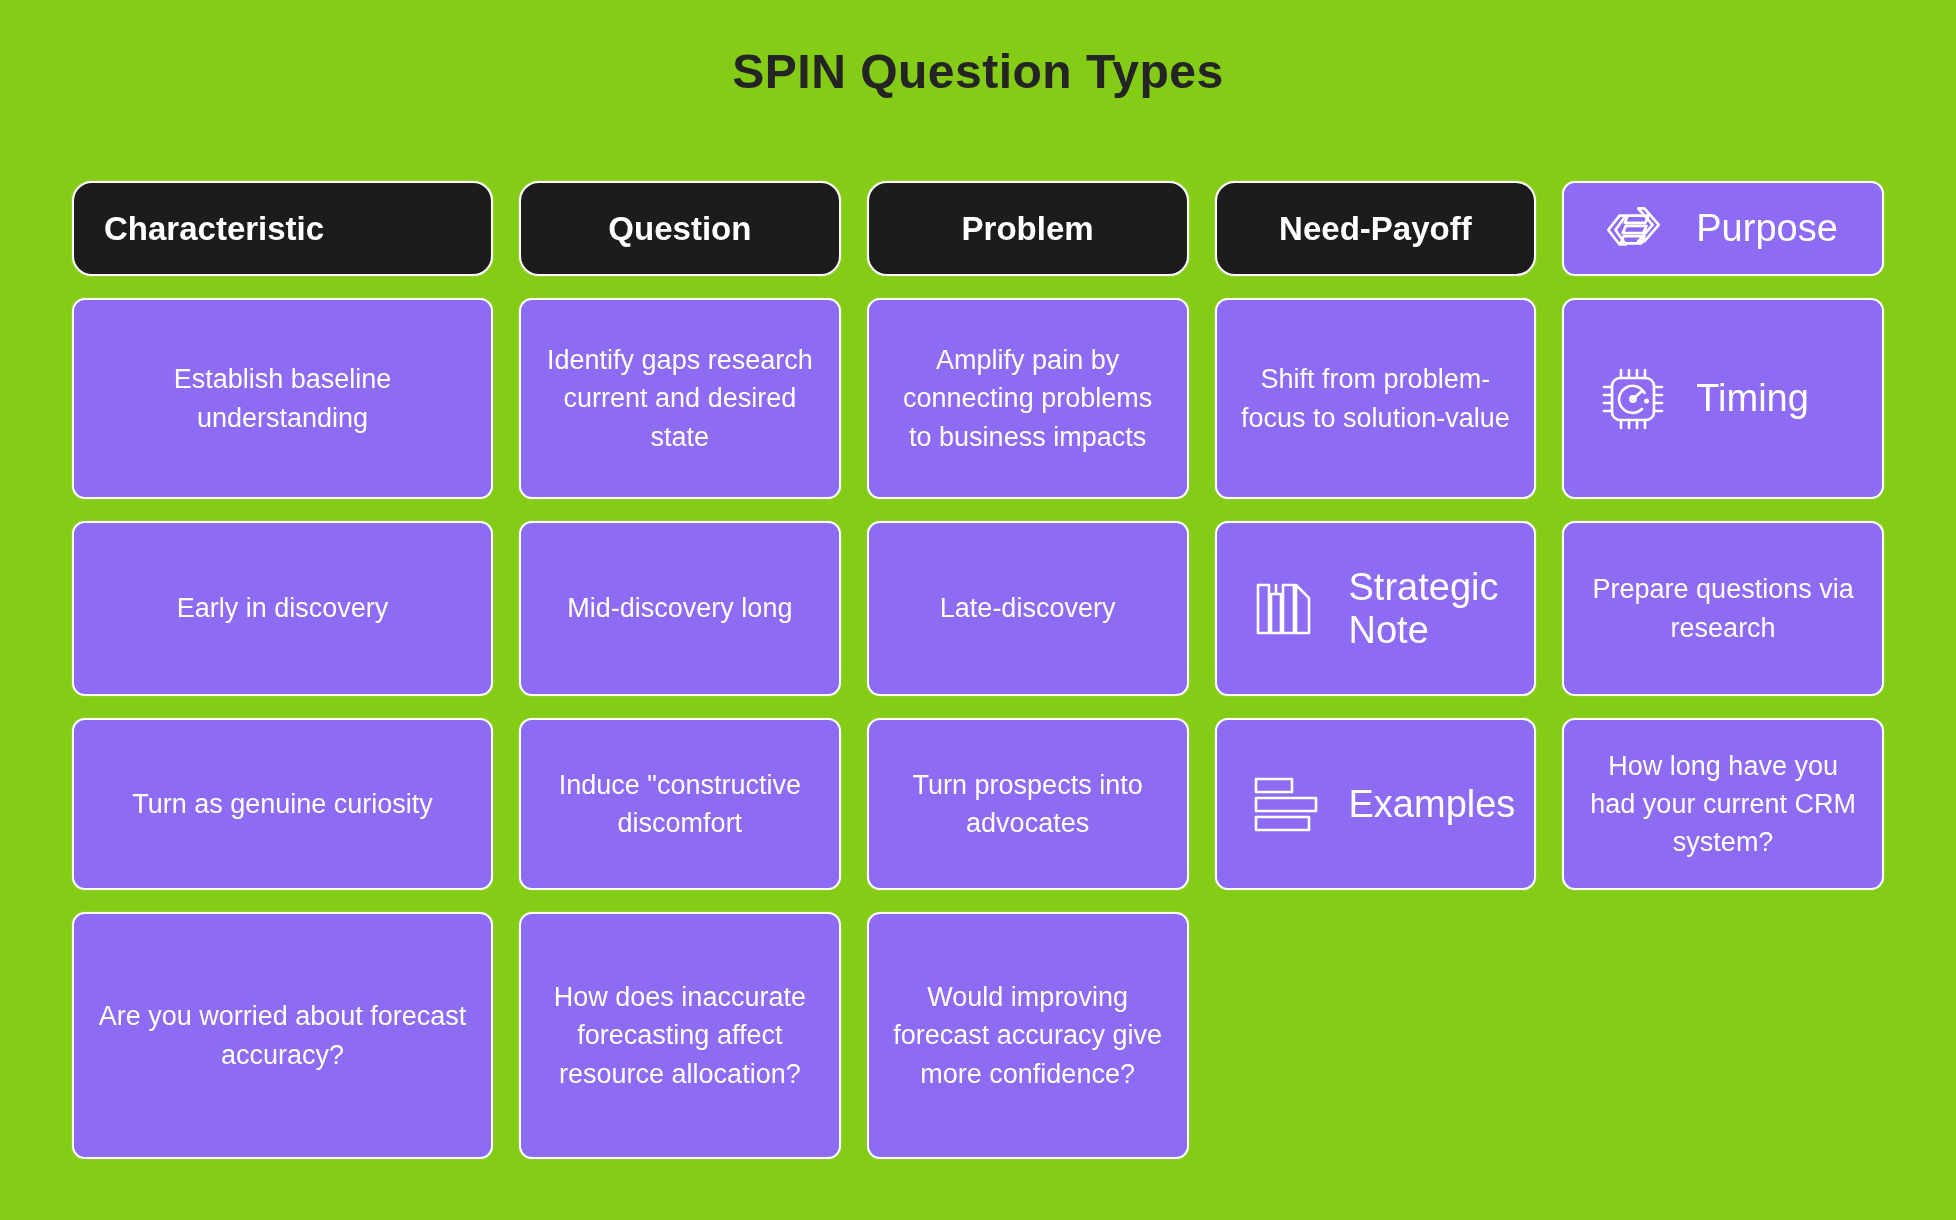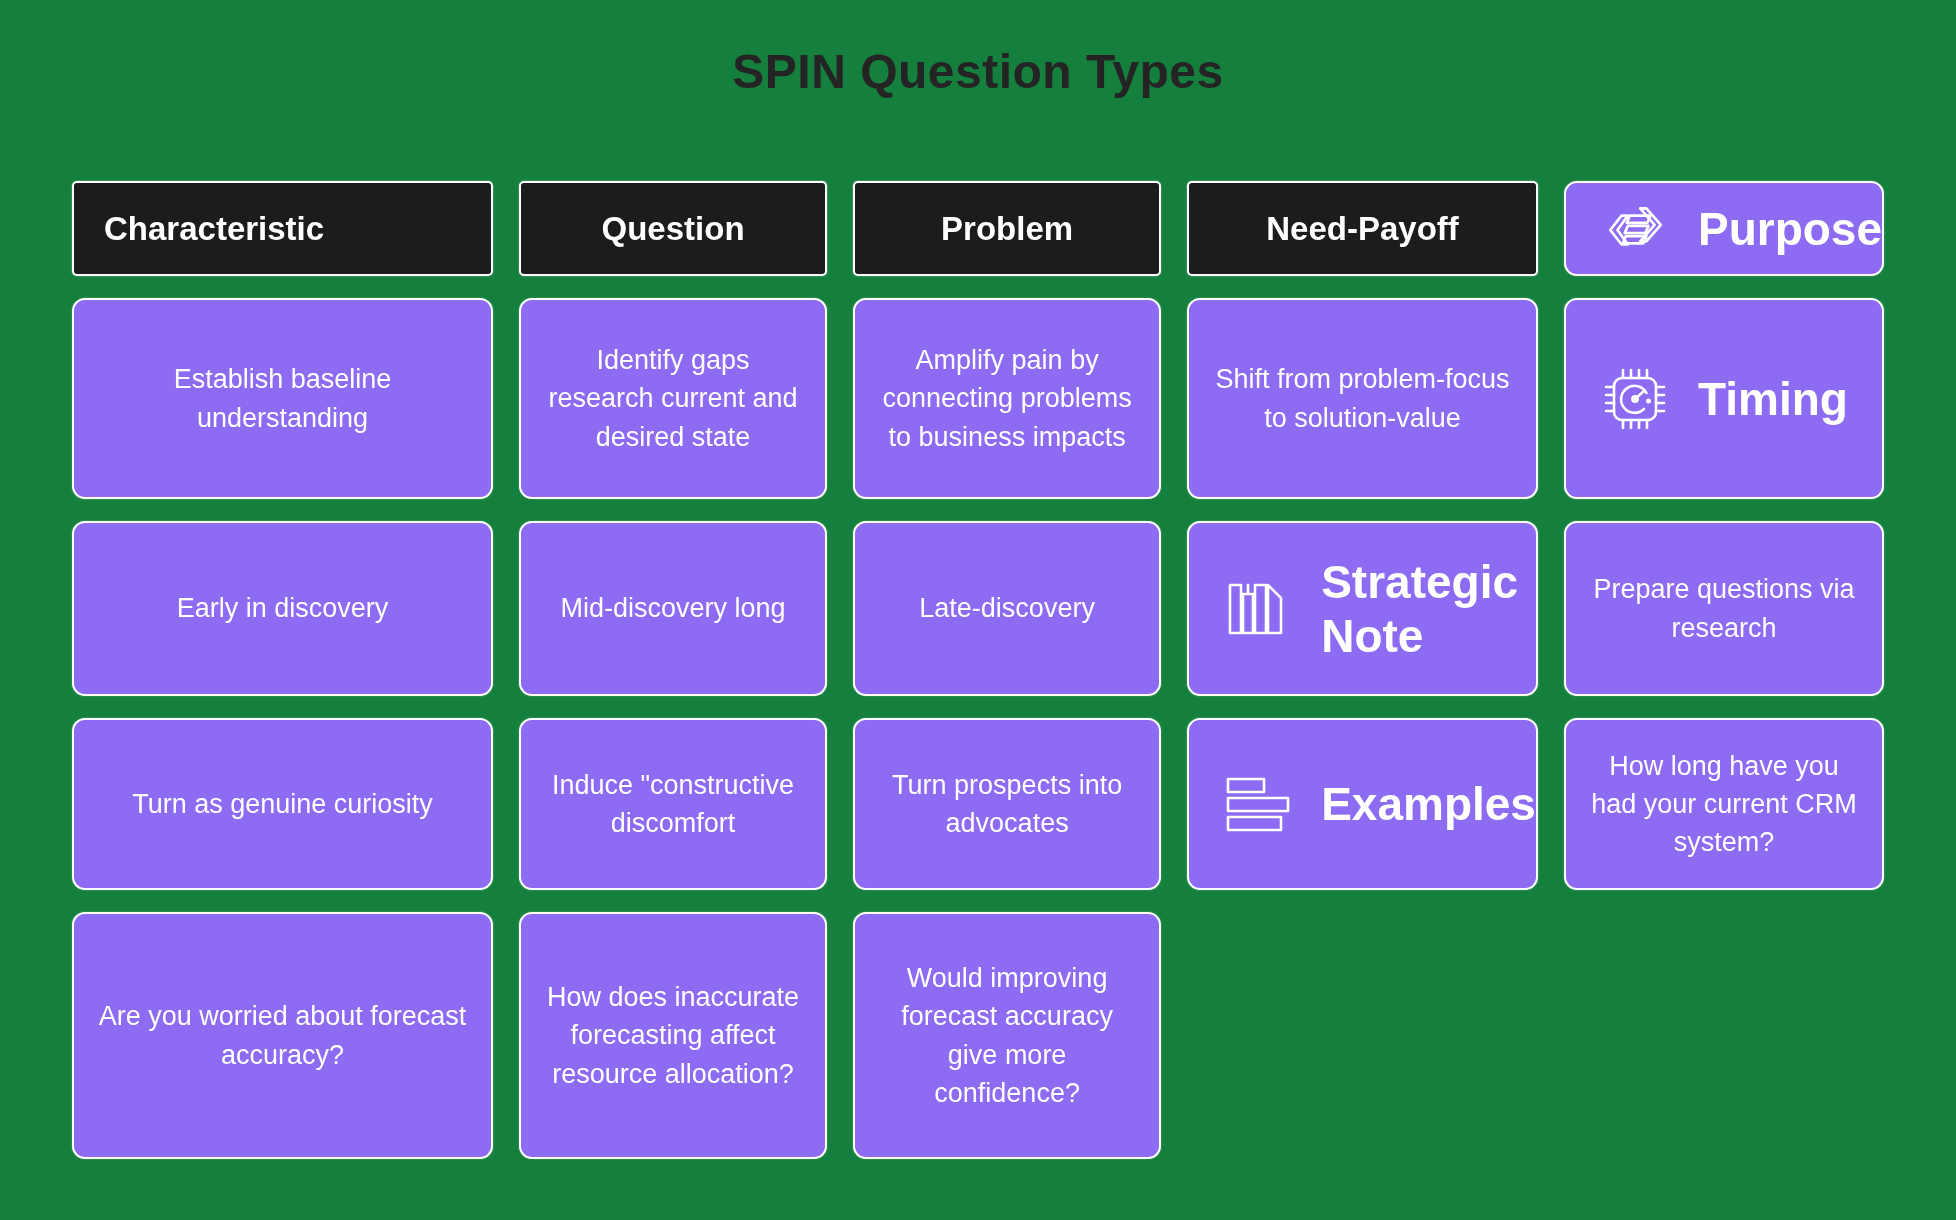--- a/index.html
+++ b/index.html
@@ -8,21 +8,21 @@
     background: #000000;
     width: 1956px;
     height: 1220px;
     font-family: "Liberation Sans", sans-serif;
     overflow: hidden;
   }
   .page {
     position: relative;
     width: 1956px;
     height: 1220px;
-    background: #15803d;
+    background: #84cc16;
   }
   .title {
     padding-top: 44px;
     text-align: center;
     font-size: 48px;
     font-weight: 700;
     letter-spacing: 0.5px;
     color: #242424;
   }
   .grid {
@@ -32,21 +32,21 @@
     width: 1812px;
     display: grid;
     grid-template-columns: 421px repeat(4, 1fr);
     grid-template-rows: 95px 201px 175px 172px 247px;
     column-gap: 26px;
     row-gap: 22px;
   }
   .header-cell {
     background: #1c1c1e;
     border: 2.5px solid #ffffff;
-    border-radius: 5px;
+    border-radius: 20px;
     color: #ffffff;
     font-size: 33px;
     font-weight: 700;
     display: flex;
     align-items: center;
     justify-content: center;
     box-shadow: 0 0 2px rgba(255,255,255,0.45);
   }
   .header-cell.first {
     justify-content: flex-start;
@@ -74,22 +74,22 @@
     color: #ffffff;
     display: flex;
     align-items: center;
     justify-content: flex-start;
     padding-left: 30px;
     gap: 24px;
     box-sizing: border-box;
     box-shadow: 0 0 2px rgba(255,255,255,0.35);
   }
   .label-cell .row-label {
-    font-size: 46px;
-    font-weight: 700;
+    font-size: 38px;
+    font-weight: 400;
   }
   .icon-box {
     width: 78px;
     height: 78px;
     flex: 0 0 78px;
     display: flex;
     align-items: center;
     justify-content: center;
   }
   .icon-box svg {

